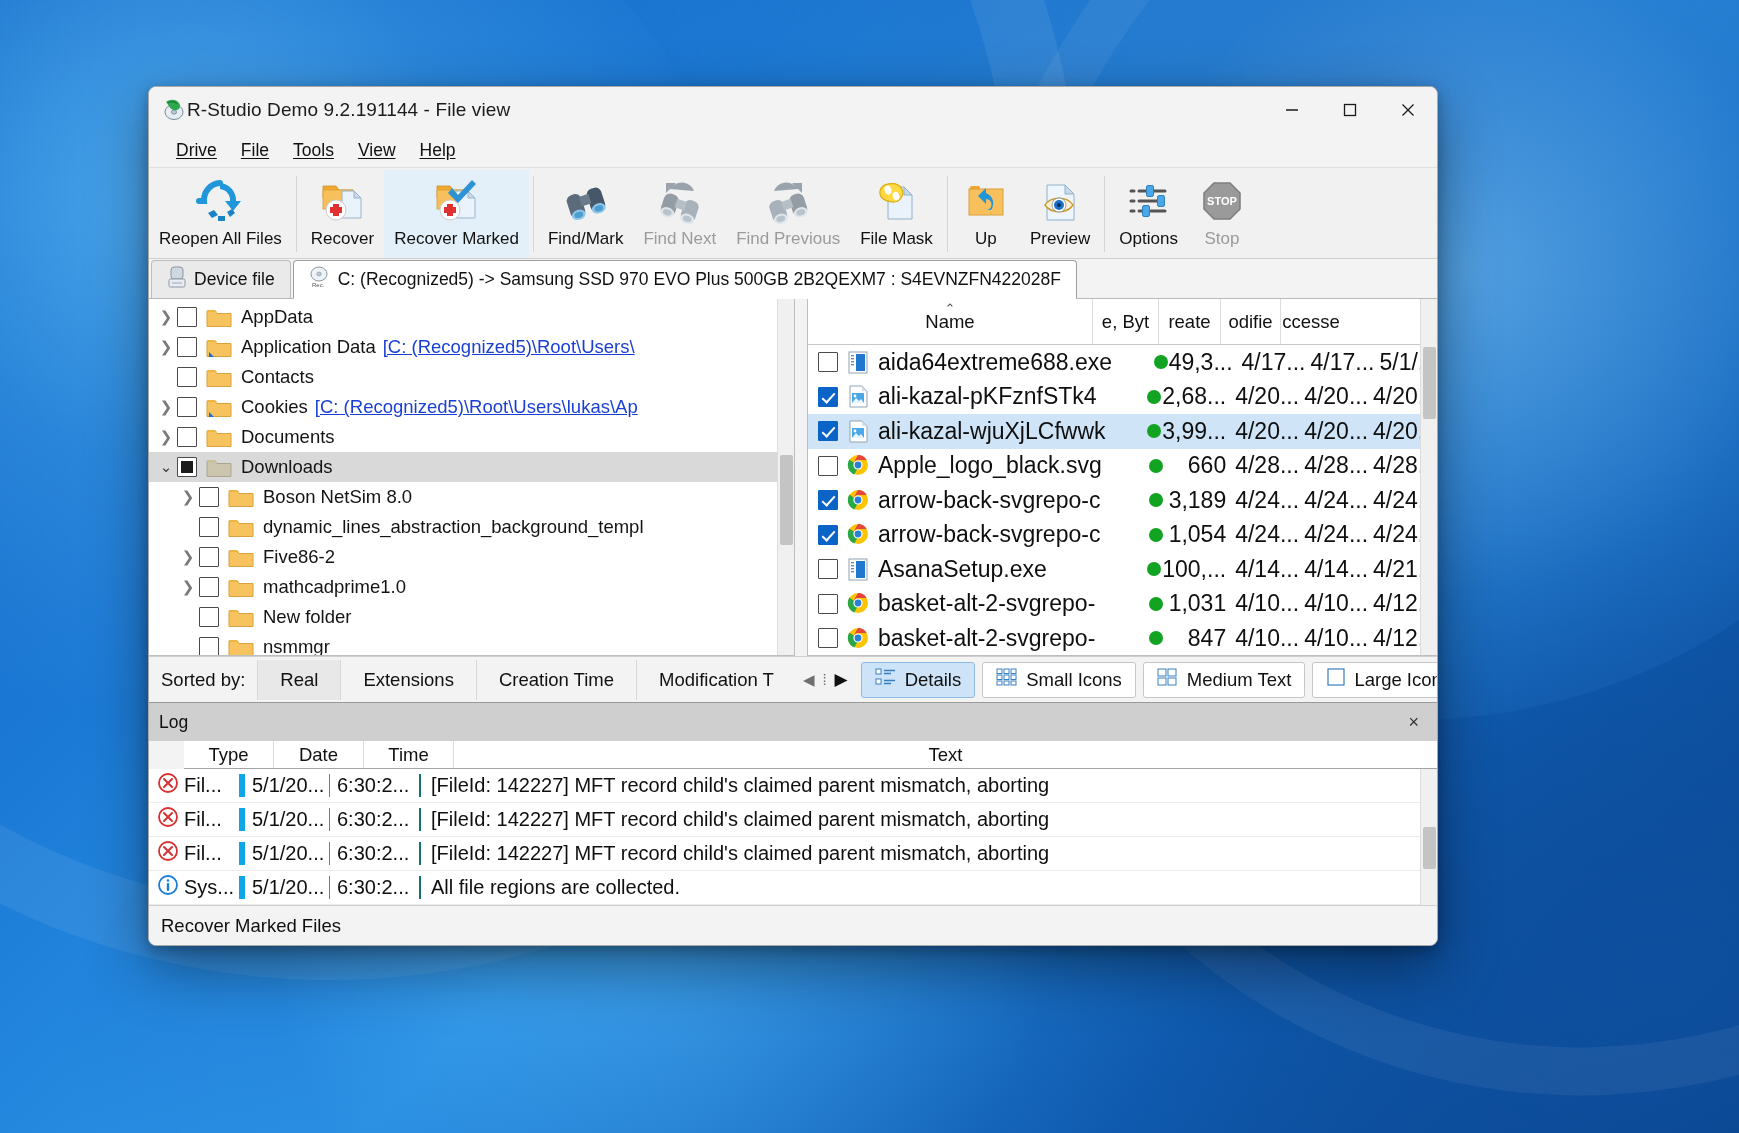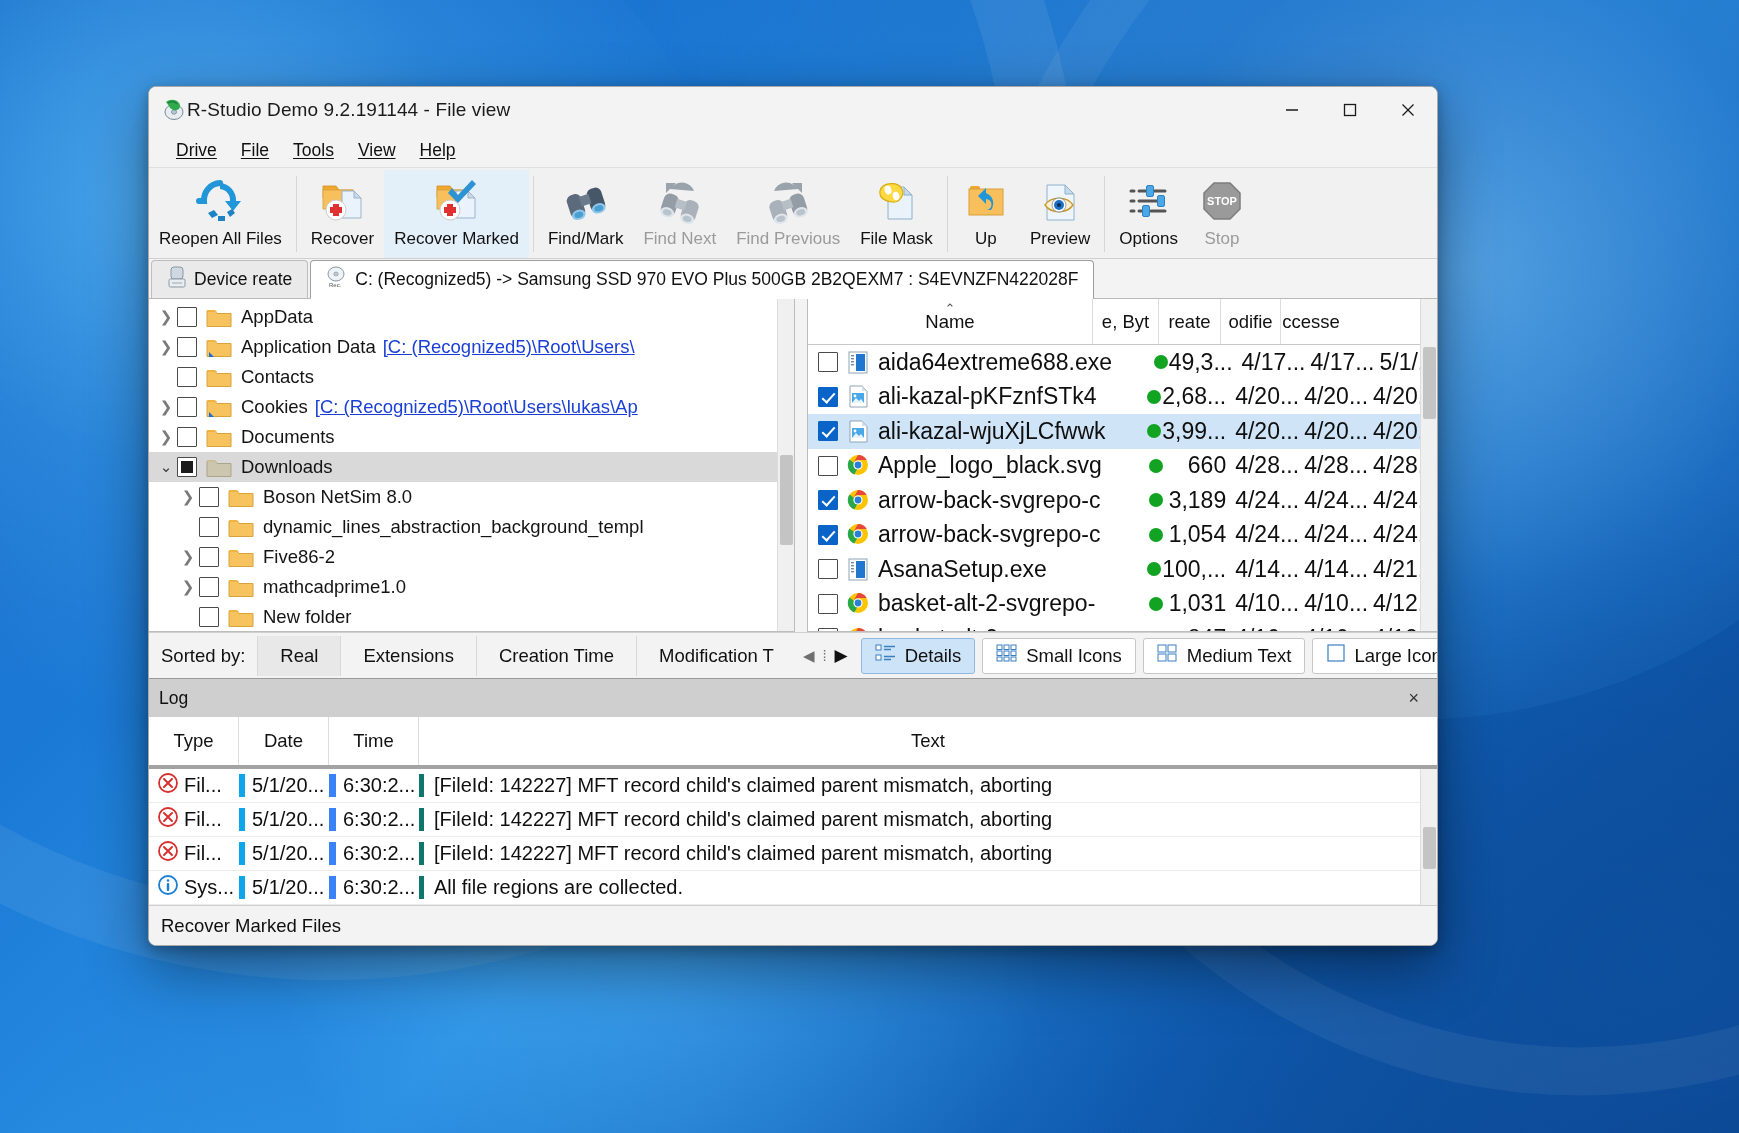--- a/index.html
+++ b/index.html
@@ -182,33 +182,33 @@
   }
   .vw-btn.active { background:#cde3f8; border-color:#8fb9e0; }
 
   
   .logpane { flex:0 0 auto; background:#f3f3f3; border-top:1px solid #9a9a9a; }
   .logtitle {
     height:38px; background:#cfcfcf; display:flex; align-items:center; padding:0 10px;
     font-size:17.5px; color:#101010; position:relative;
   }
   .logclose { margin-left:auto; font-size:18px; color:#333; padding:0 8px; cursor:default; }
-  .loghead { display:flex; height:52px; background:#fff; border-bottom:4px solid #a3a3a3; }
+  .loghead { display:flex; height:28px; background:#fff; border-bottom:1px solid #a3a3a3;margin-left:35px; }
   .lgh { display:flex; align-items:center; justify-content:center; font-size:18.5px; color:#111;
          border-right:1px solid #dcdcdc; white-space:nowrap; }
   .lgh.type { flex:0 0 90px; }
   .lgh.date { flex:0 0 90px; }
   .lgh.time { flex:0 0 90px; }
   .lgh.text { flex:1 1 auto; border-right:none; }
   .lgrow { display:flex; align-items:center; height:34px; font-size:20px; background:#fff;
            border-bottom:1px solid #ececec; cursor:default; }
   .lg-type { flex:0 0 90px; display:flex; align-items:center; gap:5px; padding-left:8px; color:#0f0f0f; }
   .lg-date { flex:0 0 90px; border-left:6px solid #0ea5e9; padding-left:7px; color:#0f0f0f; }
-  .lg-time { flex:0 0 90px; border-left:7px solid #3b82f6; padding-left:7px; color:#0f0f0f; }
-  .lg-text { flex:1 1 auto; border-left:5px solid #0f766e; padding-left:10px; color:#0f0f0f; white-space:nowrap; }
+  .lg-time { flex:0 0 90px; border-left:1px solid #3b82f6; padding-left:7px; color:#0f0f0f; }
+  .lg-text { flex:1 1 auto; border-left:2px solid #0f766e; padding-left:10px; color:#0f0f0f; white-space:nowrap; }
   .logbody { position:relative; background:#fff; }
 
   
   .statusbar {
     height:40px; background:#f3f3f3; border-top:1px solid #cfcfcf; display:flex; align-items:center;
     padding-left:12px; font-size:18.5px; color:#101010; flex:0 0 auto;
   }
 </style>
 </head>
 <body>
@@ -437,21 +437,21 @@
 
   <div class="tabstrip">
     <div class="tab">
       <span>
         <svg width="20" height="24" viewBox="0 0 20 24">
           <rect x="4" y="2" width="12" height="12" rx="3" fill="#cfd8e0" stroke="#8b97a3" stroke-width="1"></rect>
           <rect x="2" y="14" width="16" height="8" rx="1.5" fill="#e8edf2" stroke="#8b97a3" stroke-width="1"></rect>
           <line x1="5" y1="18" x2="15" y2="18" stroke="#9aa6b2" stroke-width="1"></line>
         </svg>
       </span>
-      <span>Device reate</span>
+      <span>Device file</span>
     </div>
     <div class="tab active">
       <span>
         <svg width="22" height="24" viewBox="0 0 22 24">
           <ellipse cx="10" cy="9" rx="8" ry="7" fill="#eef3f7" stroke="#8b97a3" stroke-width="1"></ellipse>
           <ellipse cx="10" cy="9" rx="2.2" ry="1.9" fill="#c2ccd6" stroke="#8b97a3" stroke-width=".7"></ellipse>
           <text x="3" y="22" font-size="6" font-family="Liberation Sans, sans-serif" fill="#555">Rec.</text>
         </svg>
       </span>
       <span>C: (Recognized5) -&gt; Samsung SSD 970 EVO Plus 500GB 2B2QEXM7 : S4EVNZFN422028F</span>

